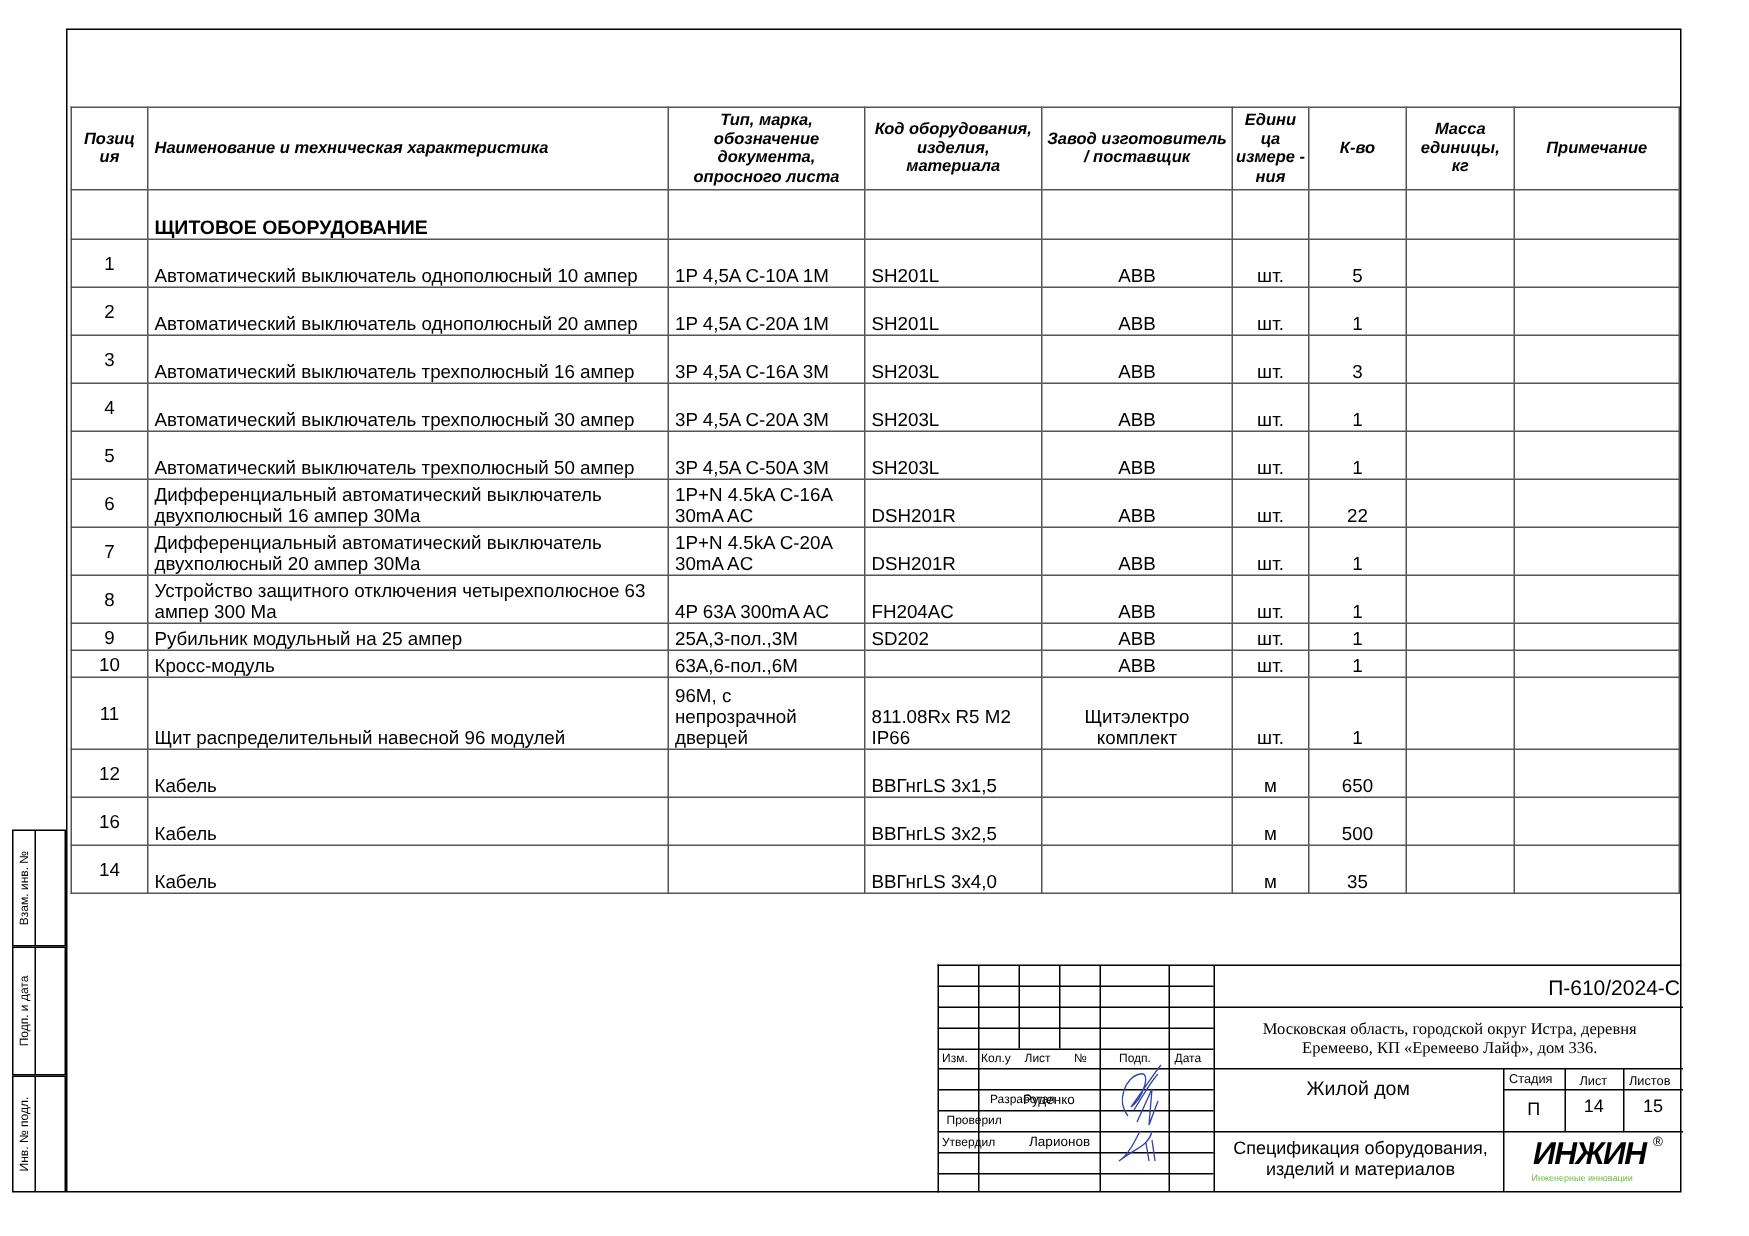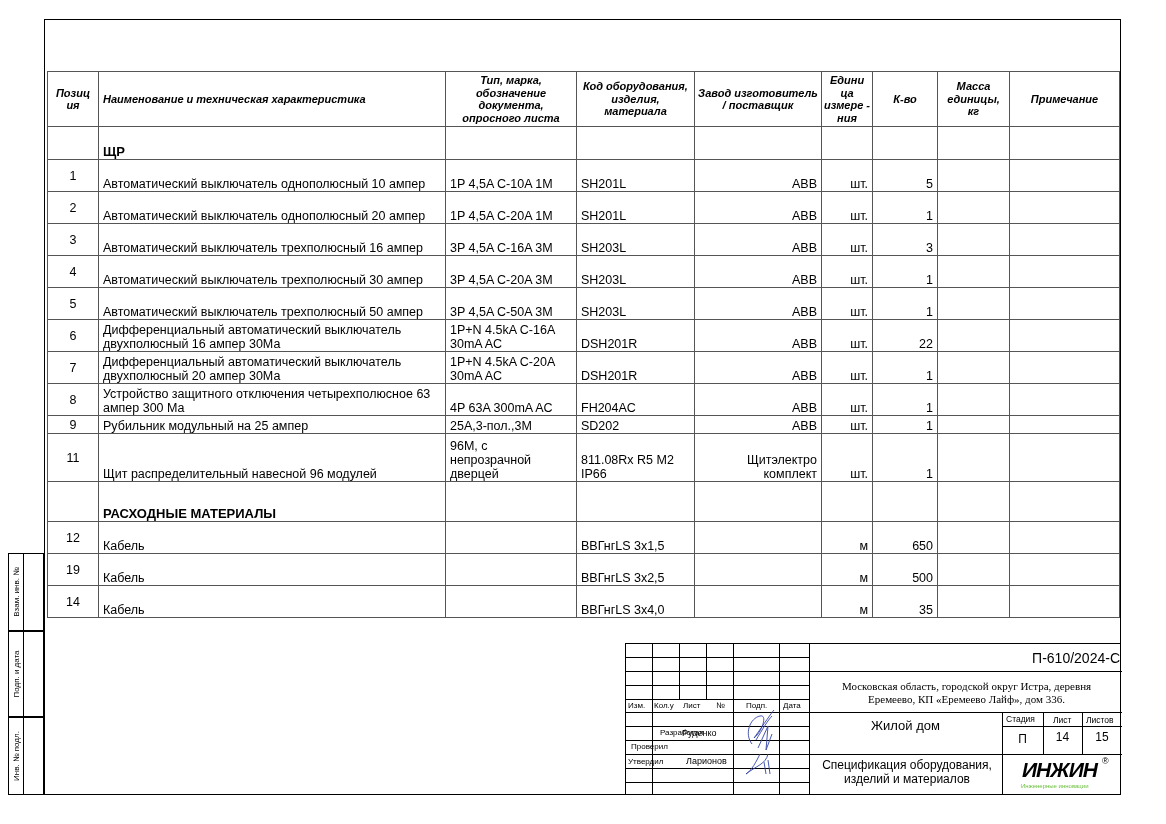--- a/index.html
+++ b/index.html
@@ -9,21 +9,21 @@
   .frame { left:44px; top:19px; width:1077px; height:776px; border:1.5px solid #000; box-sizing:border-box; }
   
   table.spec { position:absolute; left:47px; top:71px; width:1072px; border-collapse:collapse; table-layout:fixed; }
   table.spec td, table.spec th { border:1px solid #555; padding:0 4px; font-size:12.5px; line-height:14px; vertical-align:bottom; overflow:hidden; }
   table.spec th { font-style:italic; font-weight:bold; font-size:11px; line-height:12.5px; text-align:center; vertical-align:middle; height:54px; padding:0 2px; }
   table.spec tr { height:32px; }
   table.spec tr.sec td { font-weight:bold; font-size:13px; height:32px; }
   table.spec tr.short { height:18px; }
   table.spec tr.tall { height:48px; }
   table.spec td.pos { text-align:center; vertical-align:middle; }
-  table.spec td.c { text-align:right; }
+  table.spec td.c { text-align:center; }
   table.spec tr.cable td { font-size:12.5px; height:17px; }
   
   .side { left:8px; width:36px; border:1px solid #000; box-sizing:border-box; }
   .side .lbl { position:absolute; left:0; width:14px; height:100%; border-right:1px solid #000; }
   .side .lbl span { position:absolute; left:50%; top:50%; transform:translate(-50%,-50%) rotate(-90deg); white-space:nowrap; font-size:8px; }
   
   .tb { left:625px; top:643px; width:496px; height:152px; border-top:1.5px solid #000; border-left:1.5px solid #000; box-sizing:border-box; }
   .grid-line-h { position:absolute; height:0; border-top:1px solid #000; }
   .grid-line-v { position:absolute; width:0; border-left:1px solid #000; }
   .thick-h { border-top-width:1.5px; }
@@ -57,21 +57,21 @@
       <th>Завод изготовитель / поставщик</th>
       <th>Едини ца измере - ния</th>
       <th>К-во</th>
       <th>Масса единицы, кг</th>
       <th>Примечание</th>
     </tr>
   </thead>
   <tbody id="tbody">
     <tr class="sec">
       <td></td>
-        <td>ЩР</td>
+        <td>ЩИТОВОЕ ОБОРУДОВАНИЕ</td>
       <td></td>
         <td></td>
         <td></td>
         <td></td>
         <td></td>
         <td></td>
         <td></td>
     </tr>
   <tr>
         <td class="pos">1</td>
@@ -165,55 +165,55 @@
         <td class="pos">9</td>
         <td>Рубильник модульный на 25 ампер</td>
         <td>25A,3-пол.,3M</td>
         <td>SD202</td>
         <td class="c">ABB</td>
         <td class="c">шт.</td>
         <td class="c">1</td>
         <td></td>
         <td></td>
       </tr>
+      <tr class="short">
+        <td class="pos">10</td>
+        <td>Кросс-модуль</td>
+        <td>63A,6-пол.,6M</td>
+        <td></td>
+        <td class="c">ABB</td>
+        <td class="c">шт.</td>
+        <td class="c">1</td>
+        <td></td>
+        <td></td>
+      </tr>
       <tr class="tall">
         <td class="pos">11</td>
         <td>Щит распределительный навесной 96 модулей</td>
         <td>96M, с непрозрачной дверцей</td>
         <td>811.08Rx R5 M2 IP66</td>
         <td class="c">Щитэлектро комплект</td>
         <td class="c">шт.</td>
         <td class="c">1</td>
         <td></td>
         <td></td>
       </tr>
-      <tr class="sec" style="height: 40px;">
-        <td></td>
-        <td>РАСХОДНЫЕ МАТЕРИАЛЫ</td>
-        <td></td>
-        <td></td>
-        <td></td>
-        <td></td>
-        <td></td>
-        <td></td>
-        <td></td>
-      </tr>
       <tr class="cable">
         <td class="pos">12</td>
         <td>Кабель</td>
         <td></td>
         <td>ВВГнгLS 3х1,5</td>
         <td class="c"></td>
         <td class="c">м</td>
         <td class="c">650</td>
         <td></td>
         <td></td>
       </tr>
       <tr class="cable">
-        <td class="pos">19</td>
+        <td class="pos">16</td>
         <td>Кабель</td>
         <td></td>
         <td>ВВГнгLS 3х2,5</td>
         <td class="c"></td>
         <td class="c">м</td>
         <td class="c">500</td>
         <td></td>
         <td></td>
       </tr>
       <tr class="cable">

